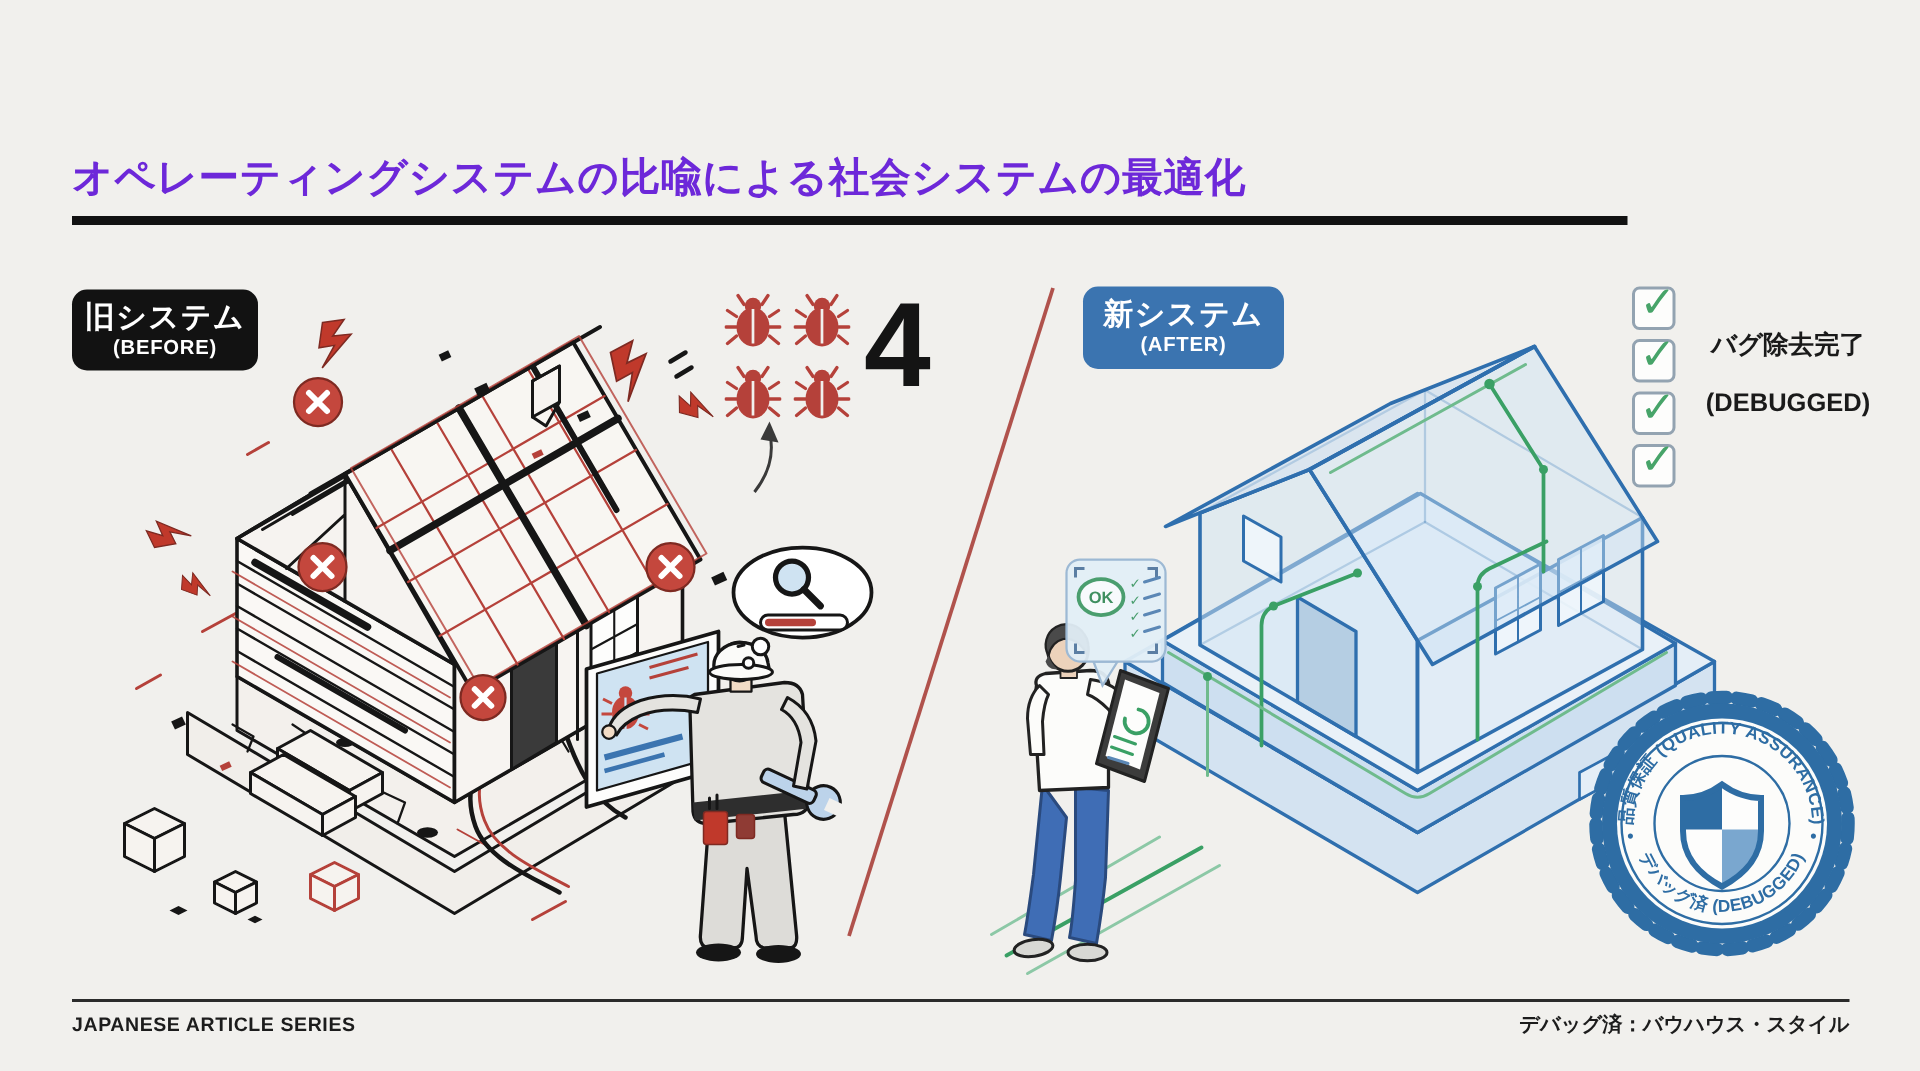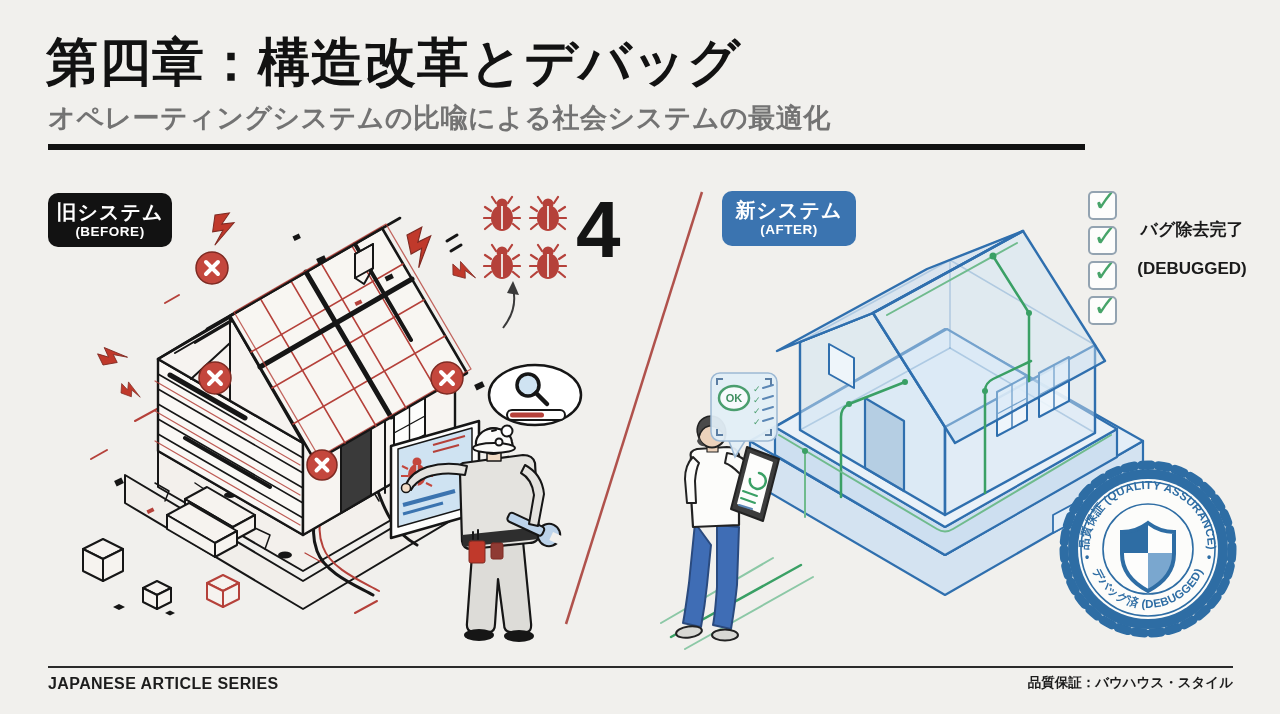--- a/index.html
+++ b/index.html
@@ -1,49 +1,48 @@
 <!DOCTYPE html>
 <html><head>
 <meta charset="utf-8">
 <style>
   html,body{margin:0;padding:0;}
   body{font-family:"Liberation Sans","DejaVu Sans",sans-serif;background:#888;}
   #canvas{position:relative;width:1280px;height:714px;background:#f1f0ed;overflow:hidden;margin:0 auto;}
   .abs{position:absolute;}
   
   #title{left:46px;top:28px;font-size:52px;font-weight:900;color:#121212;letter-spacing:1px;white-space:nowrap;}
-  #subtitle{left:48px;top:100px;font-size:27px;font-weight:800;color:#737373;letter-spacing:.5px;white-space:nowrap;}
+  #subtitle{left:48px;top:100px;font-size:27px;font-weight:800;color:#6d28d9;letter-spacing:.5px;white-space:nowrap;}
   #title-rule{left:48px;top:144px;width:1037px;height:6px;background:#121212;}
   
   .badge{border-radius:10px;color:#fff;text-align:center;display:flex;flex-direction:column;justify-content:center;line-height:1.15;}
   #badge-before{left:48px;top:193px;width:124px;height:54px;background:#121212;}
   #badge-after{left:722px;top:191px;width:134px;height:55px;background:#3b74b0;}
   .badge .ja{font-size:20px;font-weight:800;letter-spacing:1px;}
   .badge .en{font-size:13.5px;font-weight:700;letter-spacing:.5px;}
   
   #bug-counter{left:483px;top:194px;width:140px;height:105px;}
   .bug-grid{display:grid;grid-template-columns:38px 38px;grid-gap:10px 8px;position:absolute;left:0;top:0;}
   #bug-count{position:absolute;left:93px;top:-4px;font-size:80px;font-weight:900;color:#141414;line-height:1;}
   
   .checkbox{width:25px;height:25px;border:2.5px solid #93a3b1;border-radius:5px;background:#fdfdfc;position:absolute;left:1088px;}
   .checkbox .mark{position:absolute;left:3px;top:-9px;font-size:29px;font-weight:900;color:#47a469;}
   #check-labels{left:1116px;top:218px;width:152px;text-align:center;color:#1a1a1a;}
   #check-labels .l1{font-size:17px;font-weight:800;white-space:nowrap;}
   #check-labels .l2{font-size:17px;font-weight:700;margin-top:18px;}
   
   #footer-rule{left:48px;top:666px;width:1185px;height:2px;background:#2b2b2b;}
-  #footer-left{left:48px;top:675px;font-size:16px;font-weight:800;letter-spacing:.4px;color:#1c1c1c;}
+  #footer-left{left:48px;top:675px;font-size:13px;font-weight:800;letter-spacing:.4px;color:#1c1c1c;}
   #footer-right{right:47px;top:674px;font-size:13.5px;font-weight:700;color:#1c1c1c;}
 </style>
 </head>
 <body>
 
 <div id="canvas">
 
-  <div class="abs" id="title">第四章：構造改革とデバッグ</div>
   <div class="abs" id="subtitle">オペレーティングシステムの比喩による社会システムの最適化</div>
   <div class="abs" id="title-rule"></div>
 
   <svg class="abs" style="left:55px;top:183px;" width="565" height="472" viewBox="0 0 565 472">
     <g stroke-linejoin="round" stroke-linecap="round">
 
       <g stroke="#b5413a" stroke-width="2">
         <path d="M80,238 l22,-12"></path>
           <path d="M282,148 l20,-11"></path>
           <path d="M440,300 l18,-10"></path>
@@ -461,15 +460,15 @@
       <g clip-path="url(#shieldClip)">
         <rect x="58" y="58" width="32" height="36" fill="#2e6da4"></rect>
         <rect x="90" y="94" width="32" height="42" fill="#7aa7cf"></rect>
       </g>
       <path d="M90,64 C82,70 72,73 64,73 L64,95 C64,113 75,124 90,132 C105,124 116,113 116,95 L116,73 C108,73 98,70 90,64 Z" fill="none" stroke="#2e6da4" stroke-width="4"></path>
     </g>
   </svg>
 
   <div class="abs" id="footer-rule"></div>
   <div class="abs" id="footer-left">JAPANESE ARTICLE SERIES</div>
-  <div class="abs" id="footer-right">品質保証：バウハウス・スタイル</div>
+  <div class="abs" id="footer-right">デバッグ済：バウハウス・スタイル</div>
 
 </div>
 
 </body></html>

